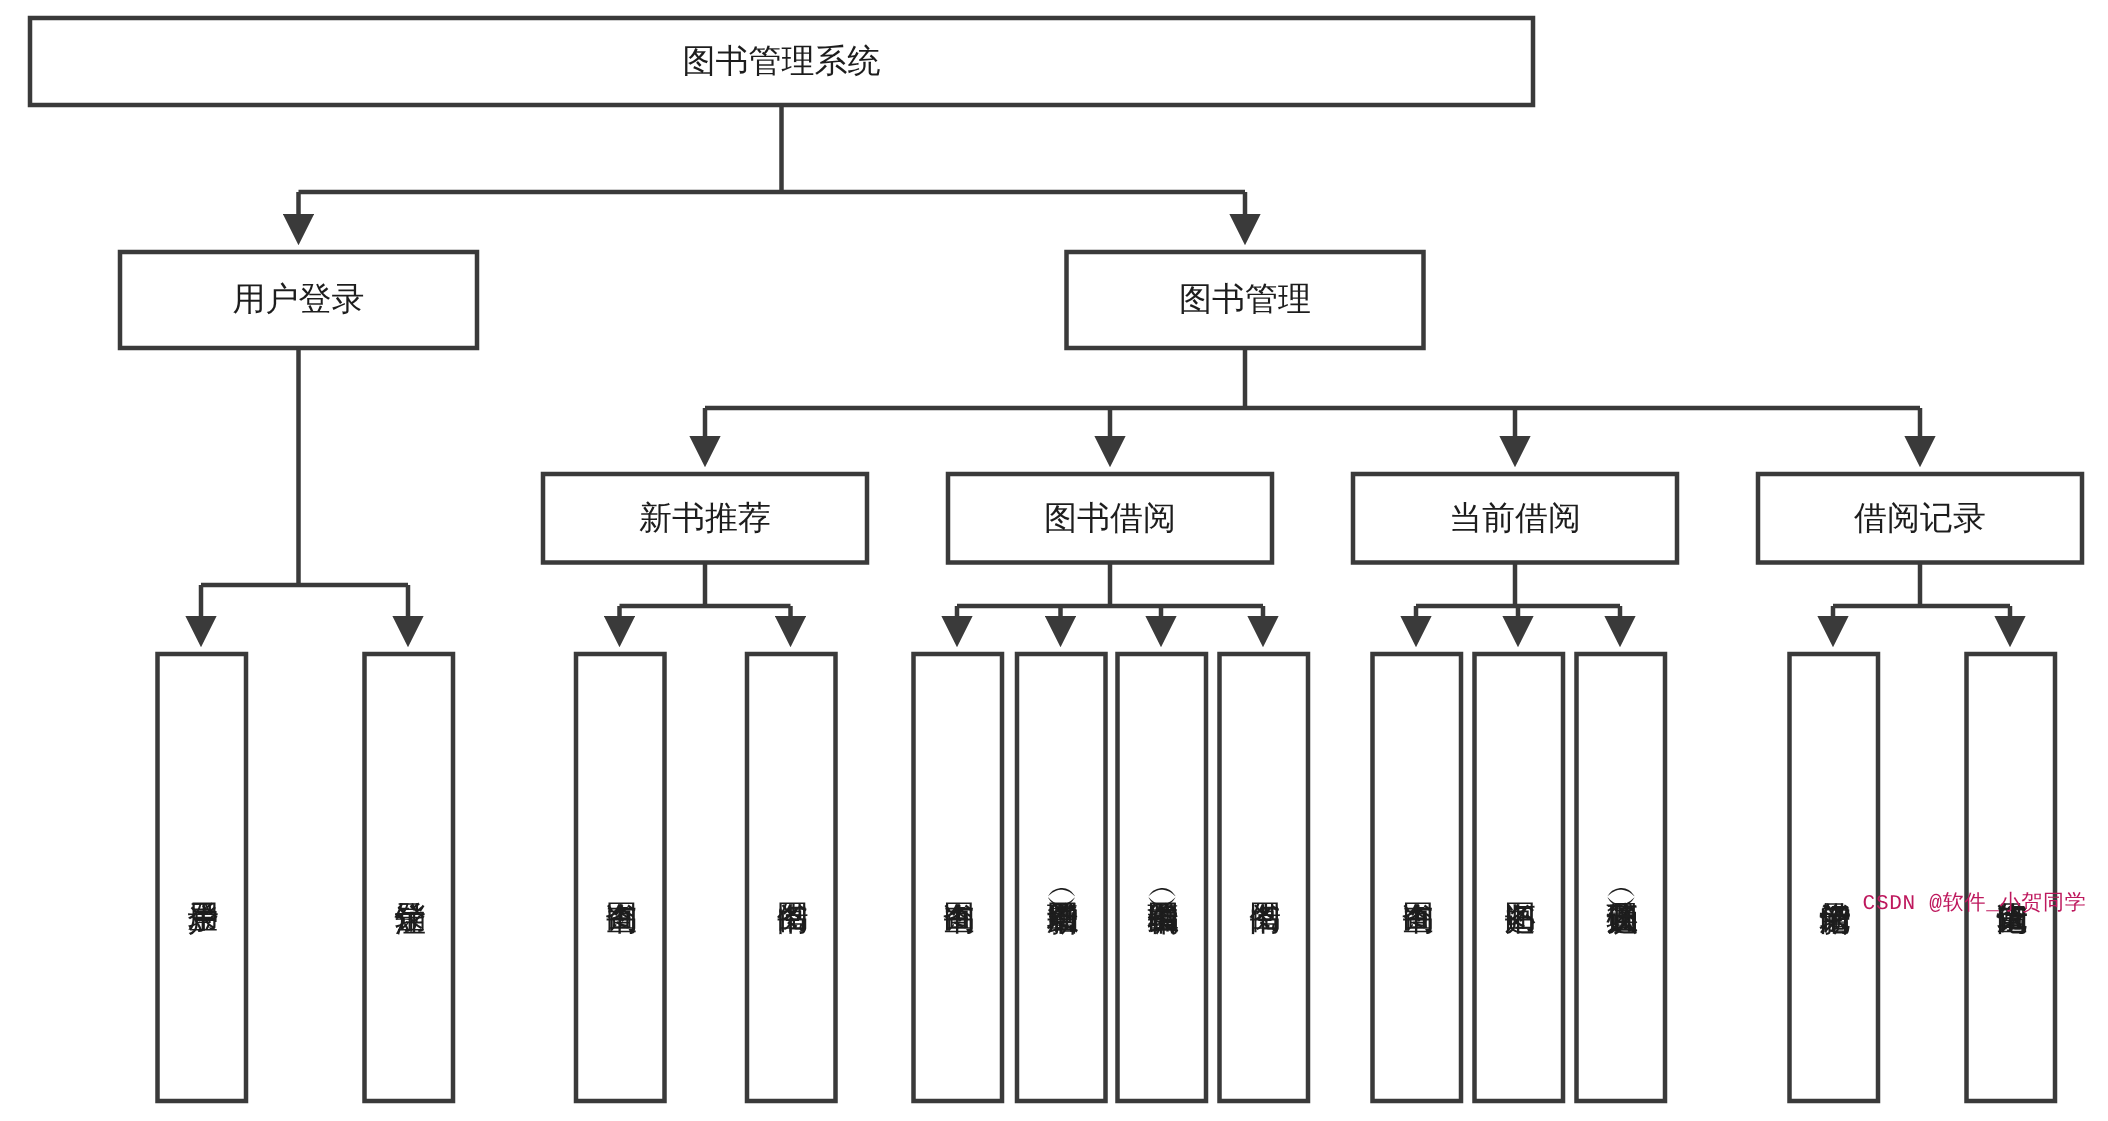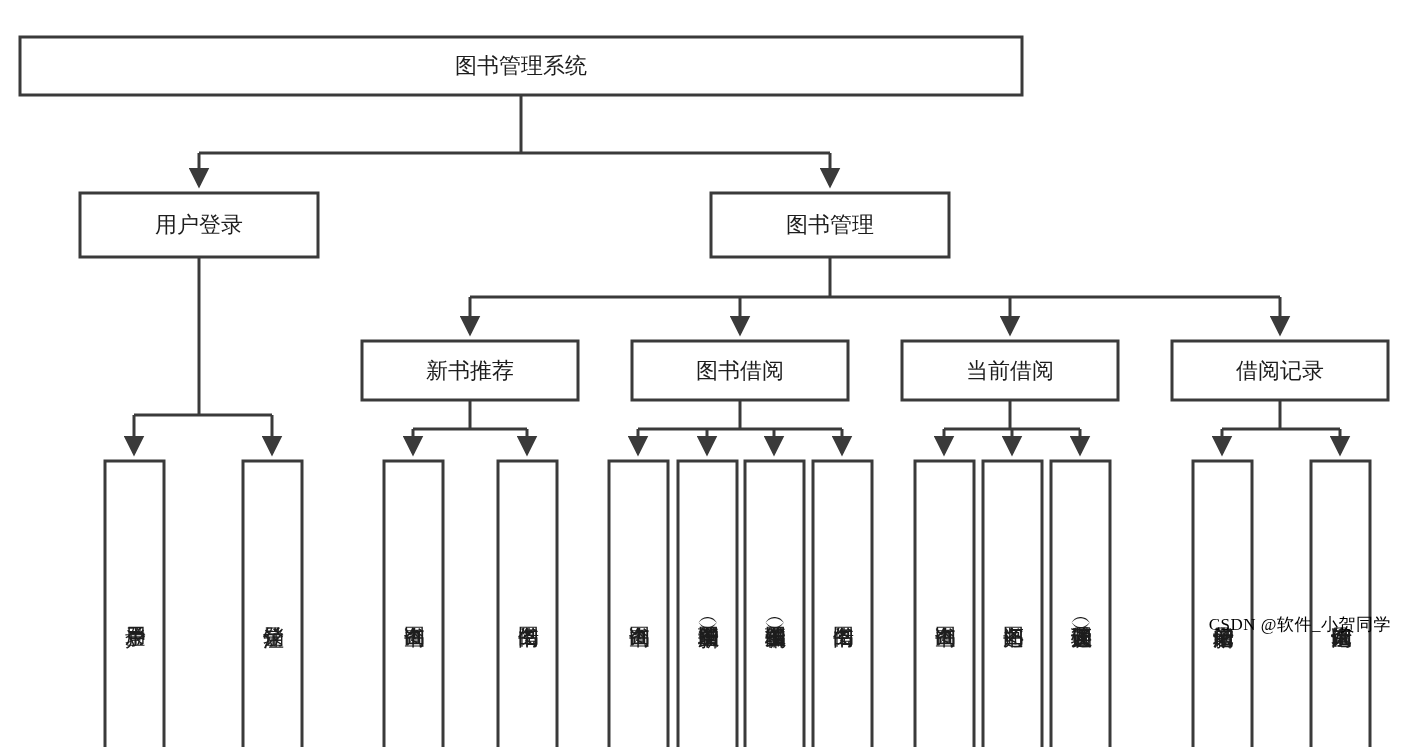--- a/index.html
+++ b/index.html
@@ -13,21 +13,20 @@
     overflow: hidden;
     font-family: "Liberation Sans", "DejaVu Sans", sans-serif;
     position: relative;
   }
   #diagram-root {
     position: absolute;
     left: 0;
     top: 0;
     width: 1405px;
     height: 617px;
-    margin-top: 25px;
   }
   svg.flow {
     display: block;
     width: 1405px;
     height: 747px;
   }
   .node-rect {
     fill: #ffffff;
     stroke: #3a3a3a;
     stroke-width: 3;
@@ -52,23 +51,23 @@
     text-anchor: middle;
     dominant-baseline: middle;
   }
   .node-label.vertical {
     font-size: 21px;
   }
   .watermark {
     position: absolute;
     right: 14px;
     bottom: 6px;
-    font-family: Liberation Serif, serif;
-    font-size: 17px;
-    color: #000000;
+    font-family: Liberation Mono, monospace;
+    font-size: 14px;
+    color: #be185d;
     letter-spacing: 0.5px;
     white-space: nowrap;
     user-select: none;
   }
 </style>
 </head>
 <body>
 
 <div id="diagram-root">
 

